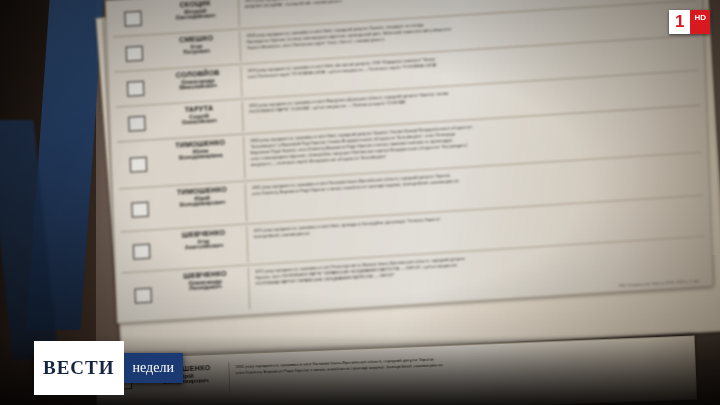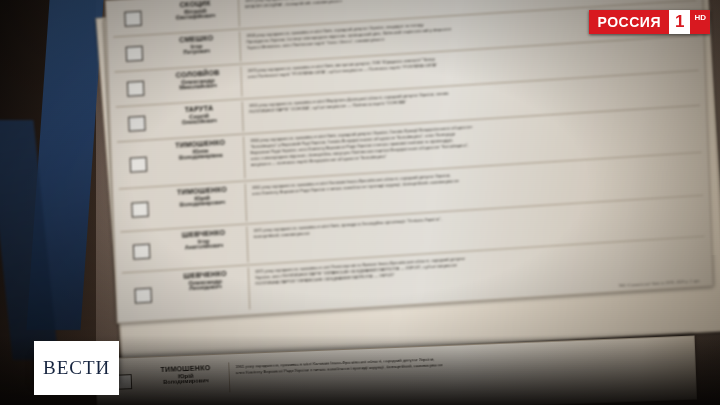--- a/index.html
+++ b/index.html
@@ -233,21 +233,21 @@
     bottom: 22px;
     display: flex;
     align-items: center;
     height: 30px;
     box-shadow: 0 2px 6px rgba(0,0,0,0.7);
   }
   .bug .vesti {
     background: #ffffff;
     color: #16243f;
     font-size: 19px;
-    font-weight: normal;
+    font-weight: bold;
     letter-spacing: 1px;
     padding: 12px 9px;
     height: 30px;
     display: flex;
     align-items: center;
     font-family: "Liberation Serif", serif;
   }
   .bug .nedeli {
     background: #1b3a73;
     color: #ffffff;
@@ -420,22 +420,22 @@
         <span>член Комітету Верховної Ради України з питань запобігання і протидії корупції, безпартійний, самовисування</span>
       </div>
     </div>
   </div>
 
   <div class="bottom-dark"></div>
   <div class="vignette"></div>
   <div class="grain"></div>
 
   <div class="logo-russia">
-    <div class="word">РОССИЯ</div>
     <div class="num">1</div>
     <div class="hd">HD</div>
   </div>
 
   <div class="bug">
     <div class="vesti">ВЕСТИ</div>
+    <div class="nedeli">недели</div>
   </div>
 
 </div>
 
 </body></html>

